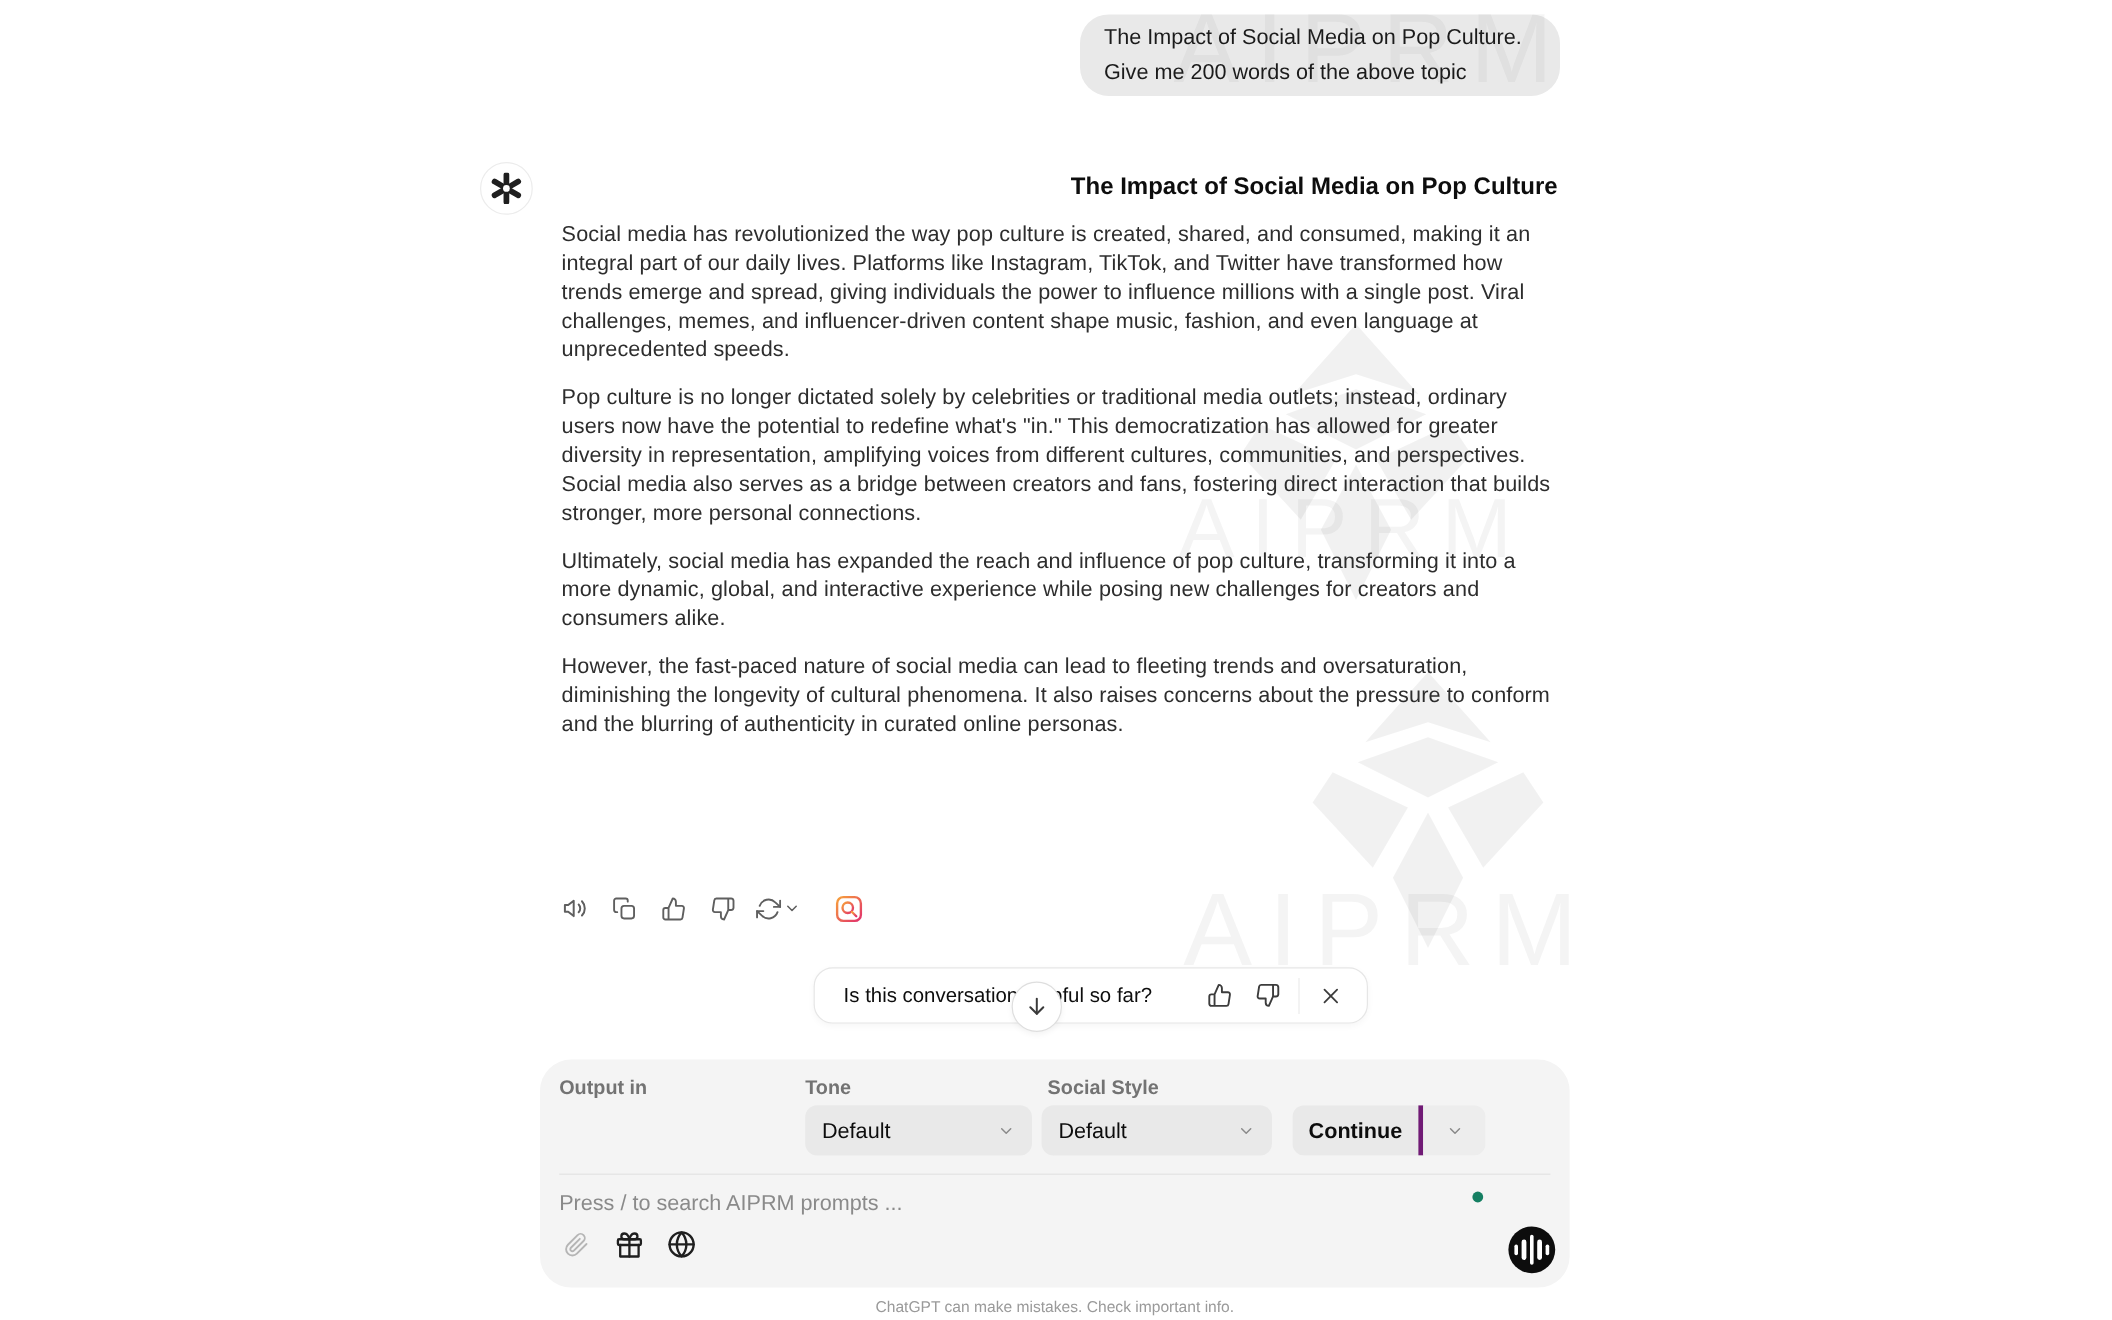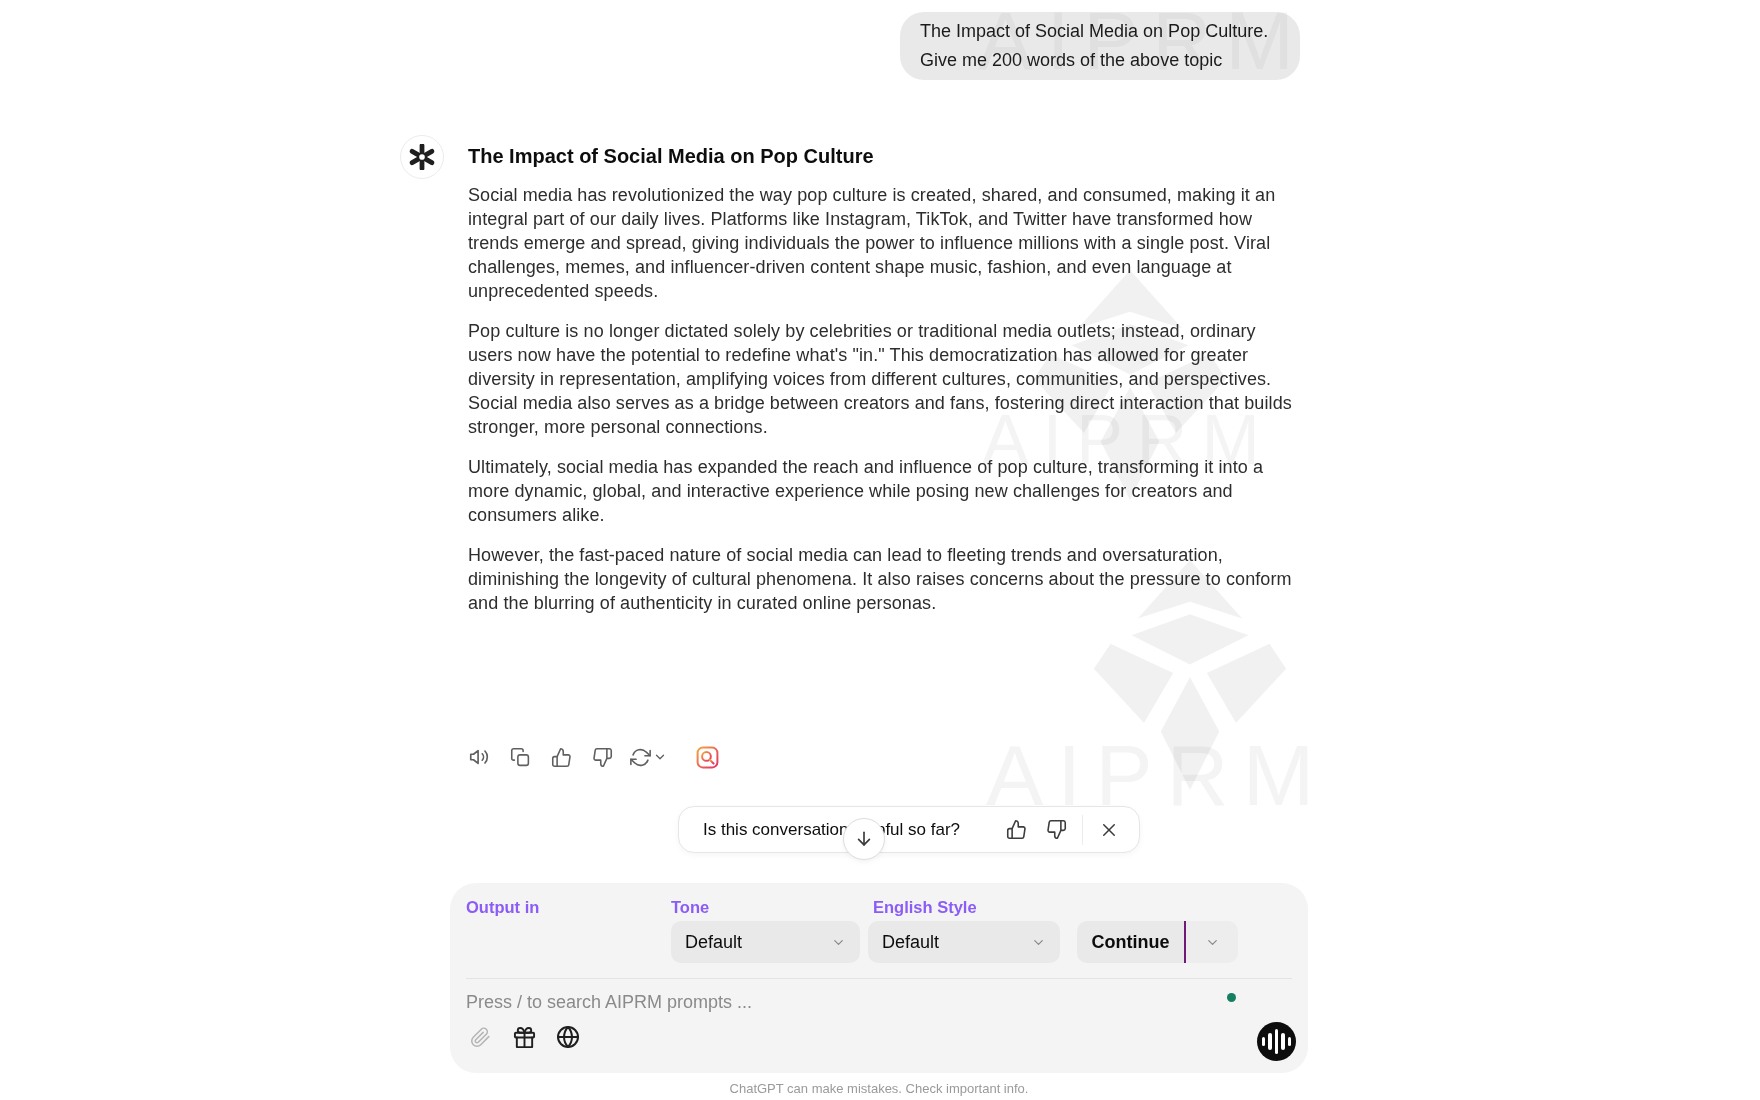--- a/index.html
+++ b/index.html
@@ -26,21 +26,21 @@
     font-size:18px; line-height:29px; color:#1b1b1b;
   }
 
   
   .avatar {
     position:absolute; left:400px; top:135px; width:44px; height:44px; z-index:1;
     border:1px solid #ececec; border-radius:50%; background:#fff;
     display:flex; align-items:center; justify-content:center;
   }
   .assistant-content { position:absolute; left:468px; top:140px; width:830px; z-index:1; }
-  .assistant-title { font-size:20px; font-weight:700; color:#0d0d0d; line-height:32px; }
+  .assistant-title { font-size:20px; font-weight:700; color:#0d0d0d; line-height:32px;text-align:right; }
   .assistant-content p {
     font-size:18px; line-height:24px; color:#2d2d2d; margin-top:16px; letter-spacing:0.1px;
   }
   .assistant-content p:first-of-type { margin-top:11px; }
 
   
   .resp-toolbar {
     position:absolute; left:466px; top:744px; z-index:1;
     display:flex; align-items:center; gap:15px; color:#5f5f5f;
   }
@@ -64,40 +64,40 @@
     background:#fff; border:1px solid #dedede; border-radius:50%;
     display:flex; align-items:center; justify-content:center; color:#3a3a3a;
     box-shadow:0 2px 5px rgba(0,0,0,0.05); cursor:pointer;
   }
 
   
   .aiprm-panel {
     position:absolute; left:450px; top:883px; width:858px; height:190px; z-index:2;
     background:#f4f4f4; border-radius:26px;
   }
-  .ctrl-label { position:absolute; top:15px; font-size:16.5px; font-weight:700; color:#8b5cf6; }
+  .ctrl-label { position:absolute; top:15px; font-size:16.5px; font-weight:700; color:#737373; }
   .lbl-output { left:16px; }
   .lbl-tone { left:221px; }
   .lbl-style { left:423px; }
   .select-box {
     position:absolute; top:38px; height:42px; background:#e9e9e9; border-radius:10px;
     display:flex; align-items:center; justify-content:space-between;
     padding:0 14px; font-size:18px; color:#0d0d0d; cursor:pointer;
   }
   .sel-output { left:16px; width:194px; }
   .sel-tone { left:221px; width:189px; }
   .sel-style { left:418px; width:192px; }
   .sel-chevron { color:#8a8a8a; display:flex; }
   .continue-btn {
     position:absolute; left:627px; top:38px; width:161px; height:42px;
     display:flex; border-radius:10px; overflow:hidden; cursor:pointer;
   }
   .continue-main {
     flex:1; background:#e9e9e9; display:flex; align-items:center; justify-content:center;
-    font-size:18px; font-weight:700; color:#0d0d0d; border-right:2px solid #701a75;
+    font-size:18px; font-weight:700; color:#0d0d0d; border-right:4px solid #701a75;
   }
   .continue-caret { width:52px; background:#ededed; display:flex; align-items:center; justify-content:center; color:#8a8a8a; }
 
   .panel-divider { position:absolute; left:16px; right:16px; top:95px; height:1px; background:#e3e3e3; }
 
   .prompt-search {
     position:absolute; left:16px; top:104px; width:740px; height:30px;
     background:transparent; border:none; outline:none;
     font-family:"Liberation Sans",sans-serif; font-size:18px; color:#15803d;
   }
@@ -250,21 +250,21 @@
   <div class="scroll-down-btn">
     <svg width="20" height="20" viewBox="0 0 24 24" fill="none" stroke="currentColor" stroke-width="2" stroke-linecap="round" stroke-linejoin="round">
       <line x1="12" y1="4" x2="12" y2="19"></line>
       <polyline points="5.5 12.5 12 19 18.5 12.5"></polyline>
     </svg>
   </div>
 
   <div class="aiprm-panel">
     <div class="ctrl-label lbl-output">Output in</div>
     <div class="ctrl-label lbl-tone">Tone</div>
-    <div class="ctrl-label lbl-style">English Style</div>
+    <div class="ctrl-label lbl-style">Social Style</div>
 
     <div class="select-box sel-tone">
       <span>Default</span>
       <span class="sel-chevron">
           <svg width="15" height="15" viewBox="0 0 24 24" fill="none" stroke="currentColor" stroke-width="2" stroke-linecap="round" stroke-linejoin="round">
             <polyline points="6 9 12 15 18 9"></polyline>
           </svg>
         </span>
     </div>
     <div class="select-box sel-style">

